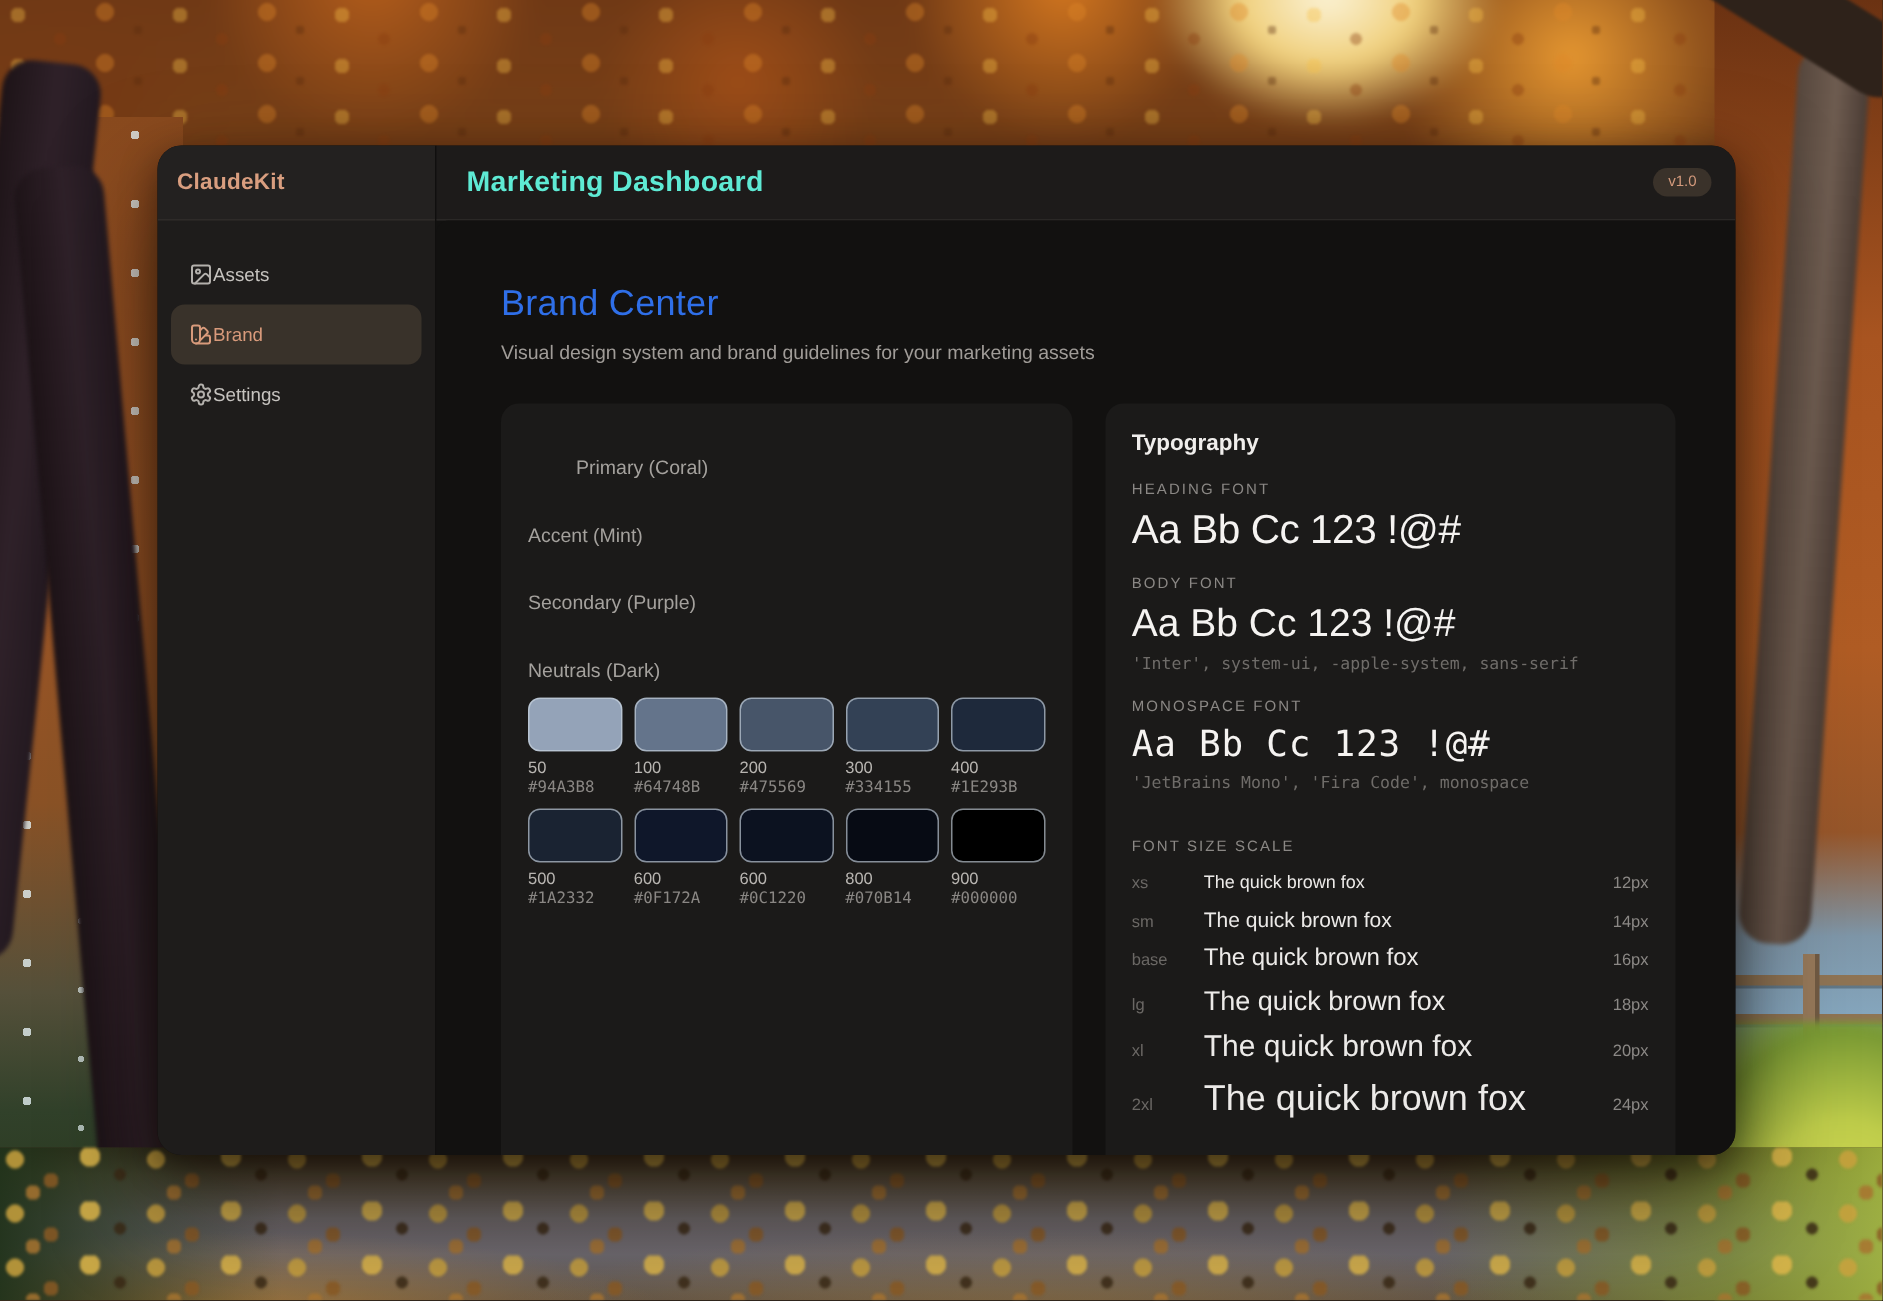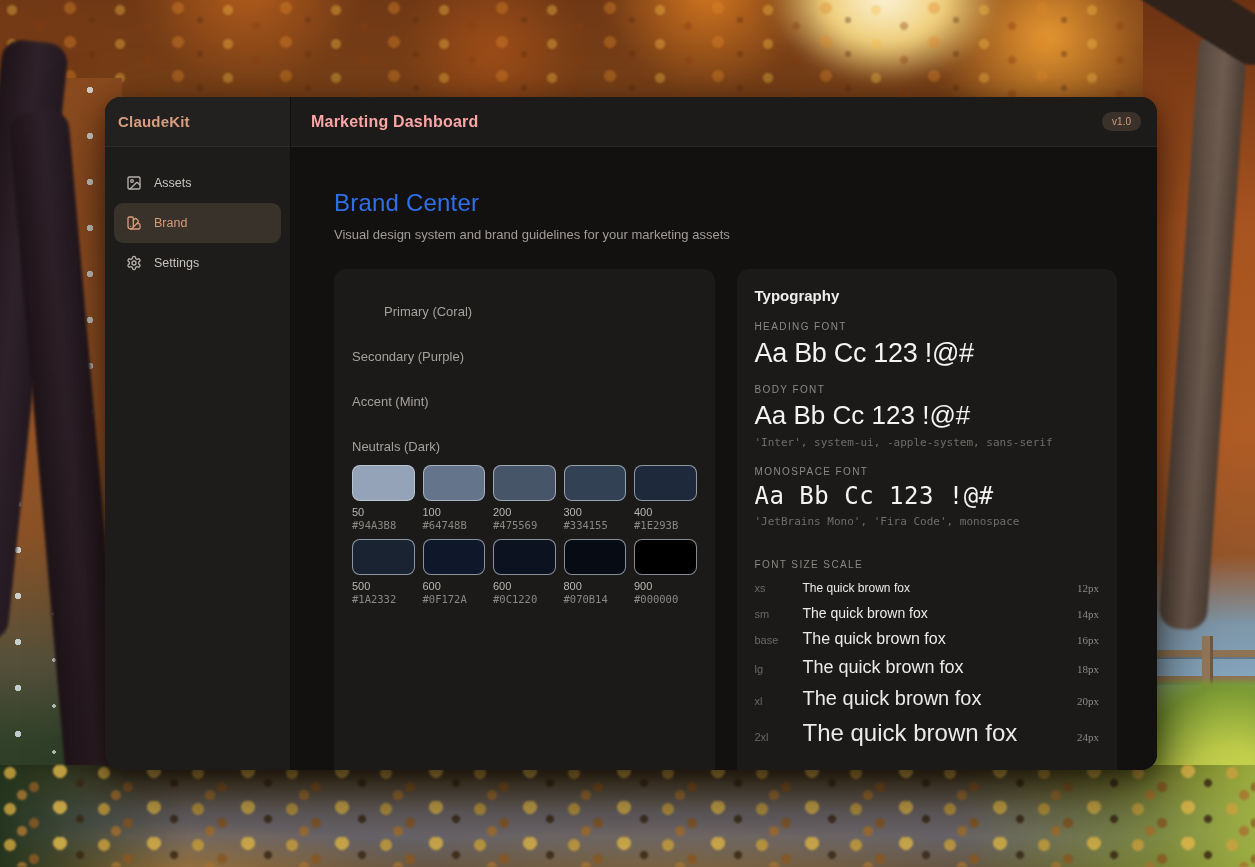--- a/index.html
+++ b/index.html
@@ -65,29 +65,29 @@
   
   .app-window { position:absolute; left:105px; top:97px; width:1052px; height:673px; border-radius:16px;
     overflow:hidden; display:flex; background:#121110;
     box-shadow:0 30px 70px rgba(12,6,2,.55), 0 8px 24px rgba(12,6,2,.45); }
 
   
   .sidebar { width:186px; flex:0 0 186px; background:#1e1c1b; display:flex; flex-direction:column; border-right:1px solid rgba(0,0,0,.45); }
   .sidebar-top { height:50px; flex:0 0 50px; display:flex; align-items:center; padding:0 13px; background:#232120; border-bottom:1px solid #2e2b29; }
   .brand-name { font-size:15px; font-weight:bold; color:#d99e7f; letter-spacing:.2px; }
   .nav { padding:16px 9px; display:flex; flex-direction:column; }
-  .nav-item { height:40px; display:flex; align-items:center; gap:12px; padding:0 12px; border-radius:9px; color:#c6c3bf; font-size:12.5px; cursor:pointer; }
+  .nav-item { height:40px; display:flex; align-items:center; padding:0 12px; border-radius:9px; color:#c6c3bf; font-size:12.5px; cursor:pointer; }
   .nav-item svg { width:16px; height:16px; stroke:#b3b0ac; }
   .nav-item.active { background:#39322a; color:#d89a7b; }
   .nav-item.active svg { stroke:#d89a7b; }
 
   
   .main { flex:1; display:flex; flex-direction:column; min-width:0; }
   .topbar { height:50px; flex:0 0 50px; background:#1d1b1a; border-bottom:1px solid #2a2826; display:flex; align-items:center; padding:0 16px 0 20px; }
-  .topbar-title { font-size:16px; font-weight:bold; color:#fca5a5; letter-spacing:.2px; }
+  .topbar-title { font-size:19px; font-weight:bold; color:#5eead4; letter-spacing:.2px; }
   .version-badge { margin-left:auto; background:#3a322a; color:#d49a7c; font-size:10px; padding:4px 10px; border-radius:10px; }
 
   .content { flex:1; background:#121110; padding:42px 40px 0 43px; overflow:hidden; border-top-left-radius:8px; }
   .page-title { font-size:24px; font-weight:normal; color:#2f6fe8; letter-spacing:.2px; }
   .page-subtitle { margin-top:10px; font-size:13px; color:#a09c98; }
 
   .cards { margin-top:27px; display:grid; grid-template-columns:1fr 1fr; gap:22px; align-items:stretch; }
   .card { background:#1b1a19; border-radius:12px; padding:18px 18px 24px; min-height:600px; }
   .card-title { font-size:15px; font-weight:bold; color:#f0eeec; }
 
@@ -107,21 +107,21 @@
   .micro-label { font-size:10px; letter-spacing:1.4px; color:#8b8885; }
   .spec-sample { margin-top:7px; font-size:27px; color:#f5f3f1; font-weight:500; letter-spacing:-.3px; line-height:1.05; }
   .spec-sample.body { font-size:26px; font-weight:400; letter-spacing:0; }
   .spec-sample.mono { font-family:"DejaVu Sans Mono", monospace; font-size:24px; font-weight:400; letter-spacing:.5px; }
   .spec-stack { margin-top:6px; font-size:11px; color:#6f6c69; font-family:"DejaVu Sans Mono", monospace; }
   .scale-label { margin-top:31px; }
   .scale-rows { margin-top:12px; }
   .scale-row { display:flex; align-items:baseline; margin-bottom:9px; }
   .scale-name { flex:0 0 48px; font-size:11px; color:#6b6865; }
   .scale-sample { flex:1; color:#eceae8; line-height:1.15; }
-  .scale-size { flex:0 0 auto; font-size:11px; color:#8b8885; font-family:Liberation Serif, serif; }
+  .scale-size { flex:0 0 auto; font-size:11px; color:#8b8885; font-family:Liberation Sans, sans-serif; }
 </style>
 </head>
 <body>
 
 <div class="scene">
   <div class="canopy"></div>
   <div class="speckles-top"></div>
   <div class="left-wood"></div>
   <div class="trunk t1"></div>
   <div class="trunk t2"></div>
@@ -182,25 +182,25 @@
 
       <div class="cards">
 
         <section class="card">
 
           <div class="palette-section">
             <div class="section-label">Primary (Coral)</div>
             <div class="swatch-row-empty"></div>
           </div>
           <div class="palette-section">
+            <div class="section-label">Accent (Mint)</div>
+            <div class="swatch-row-empty"></div>
+          </div>
+          <div class="palette-section">
             <div class="section-label">Secondary (Purple)</div>
-            <div class="swatch-row-empty"></div>
-          </div>
-          <div class="palette-section">
-            <div class="section-label">Accent (Mint)</div>
             <div class="swatch-row-empty"></div>
           </div>
           <div class="palette-section">
             <div class="section-label">Neutrals (Dark)</div>
             <div class="swatch-grid" id="neutral-swatches">
   <div class="swatch-cell">
     <div class="swatch" style="background: rgb(148, 163, 184);"></div>
     <div class="swatch-name">50</div>
     <div class="swatch-hex">#94A3B8</div>
   </div>

